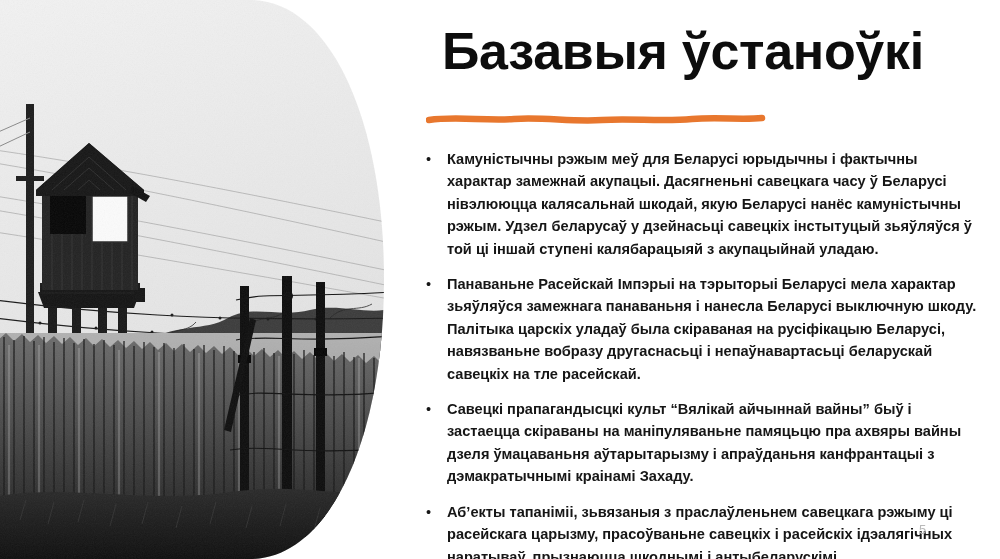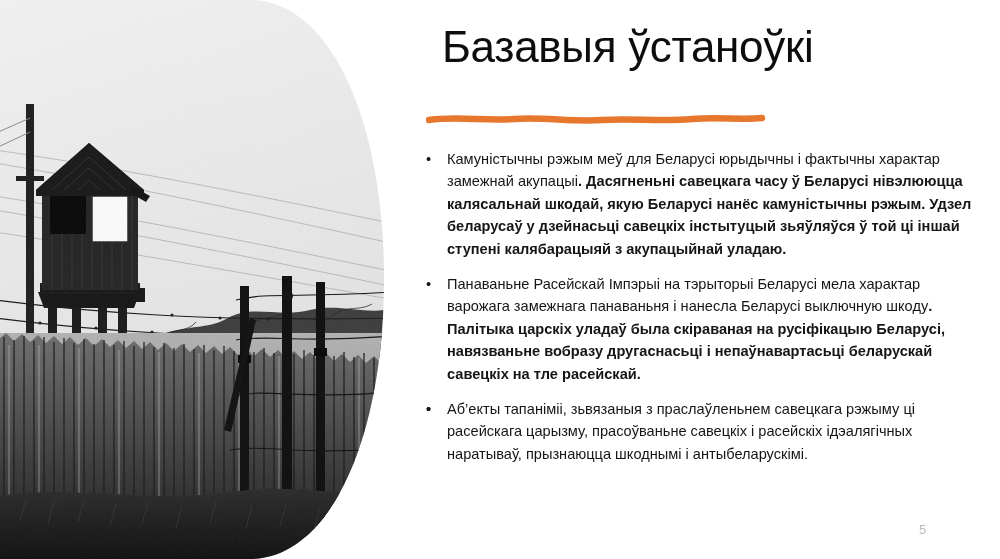--- a/index.html
+++ b/index.html
@@ -41,22 +41,22 @@
     left: 424px;
     top: 0;
     width: 560px;
     height: 559px;
   }
 
   #page-title {
     position: absolute;
     left: 18px;
     top: 22px;
-    font-size: 44px;
-    font-weight: 400;
+    font-size: 52px;
+    font-weight: 700;
     color: #0d0d0d;
     letter-spacing: -0.3px;
     line-height: 1.15;
     white-space: nowrap;
   }
 
   #title-underline {
     position: absolute;
     left: 2px;
     top: 108px;
@@ -86,21 +86,21 @@
     position: absolute;
     left: 2px;
     top: 0px;
     width: 14px;
     line-height: 22.4px;
     font-size: 14.6px;
     color: #161616;
     text-align: left;
   }
 
-  .b-strong { font-weight: 400; }
+  .b-strong { font-weight: 700; }
   .b-normal { font-weight: 700; }
 
   #page-number {
     position: absolute;
     left: 495px;
     top: 522px;
     font-size: 13px;
     color: #b9b9b9;
     font-weight: 400;
   }
@@ -341,25 +341,25 @@
                C292,9 316,12 336,10" stroke="#E8772E" stroke-width="6.5" fill="none" stroke-linecap="round"></path>
     </svg>
 
     <div id="bullet-list">
 
       <div class="bullet-item">
         <span class="bullet-dot">•</span><span class="b-strong">Камуністычны рэжым меў для Беларусі юрыдычны і фактычны характар замежнай акупацыі</span><span class="b-normal">. Дасягненьні савецкага часу ў Беларусі нівэлююцца калясальнай шкодай, якую Беларусі нанёс камуністычны рэжым. Удзел беларусаў у дзейнасьці савецкіх інстытуцый зьяўляўся ў той ці іншай ступені калябарацыяй з акупацыйнай уладаю.</span>
       </div>
 
       <div class="bullet-item">
-        <span class="bullet-dot">•</span><span class="b-strong">Панаваньне Расейскай Імпэрыі на тэрыторыі Беларусі мела характар варожага замежнага панаваньня і нанесла Беларусі выключную шкоду</span><span class="b-normal">. Палітыка царскіх уладаў была скіраваная на русіфікацыю Беларусі, навязваньне вобразу другаснасьці і непаўнавартасьці беларускай савецкіх на тле расейскай.</span>
+        <span class="bullet-dot">•</span><span class="b-strong">Панаваньне Расейскай Імпэрыі на тэрыторыі Беларусі мела характар зьяўляўся замежнага панаваньня і нанесла Беларусі выключную шкоду</span><span class="b-normal">. Палітыка царскіх уладаў была скіраваная на русіфікацыю Беларусі, навязваньне вобразу другаснасьці і непаўнавартасьці беларускай савецкіх на тле расейскай.</span>
       </div>
 
       <div class="bullet-item">
-        <span class="bullet-dot">•</span><span class="b-strong"></span>
+        <span class="bullet-dot">•</span><span class="b-strong"></span><span class="b-normal">Савецкі прапагандысцкі культ “Вялікай айчыннай вайны” быў і застаецца скіраваны на маніпуляваньне памяцьцю пра ахвяры вайны дзеля ўмацаваньня аўтарытарызму і апраўданьня канфрантацыі з дэмакратычнымі краінамі Захаду.</span>
       </div>
 
       <div class="bullet-item">
         <span class="bullet-dot">•</span><span class="b-strong">Аб’екты тапанімii, зьвязаныя з праслаўленьнем савецкага рэжыму ці расейскага царызму, прасоўваньне савецкіх і расейскіх ідэалягічных наратываў, прызнаюцца шкоднымі і антыбеларускімі.</span><span class="b-normal"></span>
       </div>
 
     </div>
 
     <div id="page-number">5</div>
   </div>

